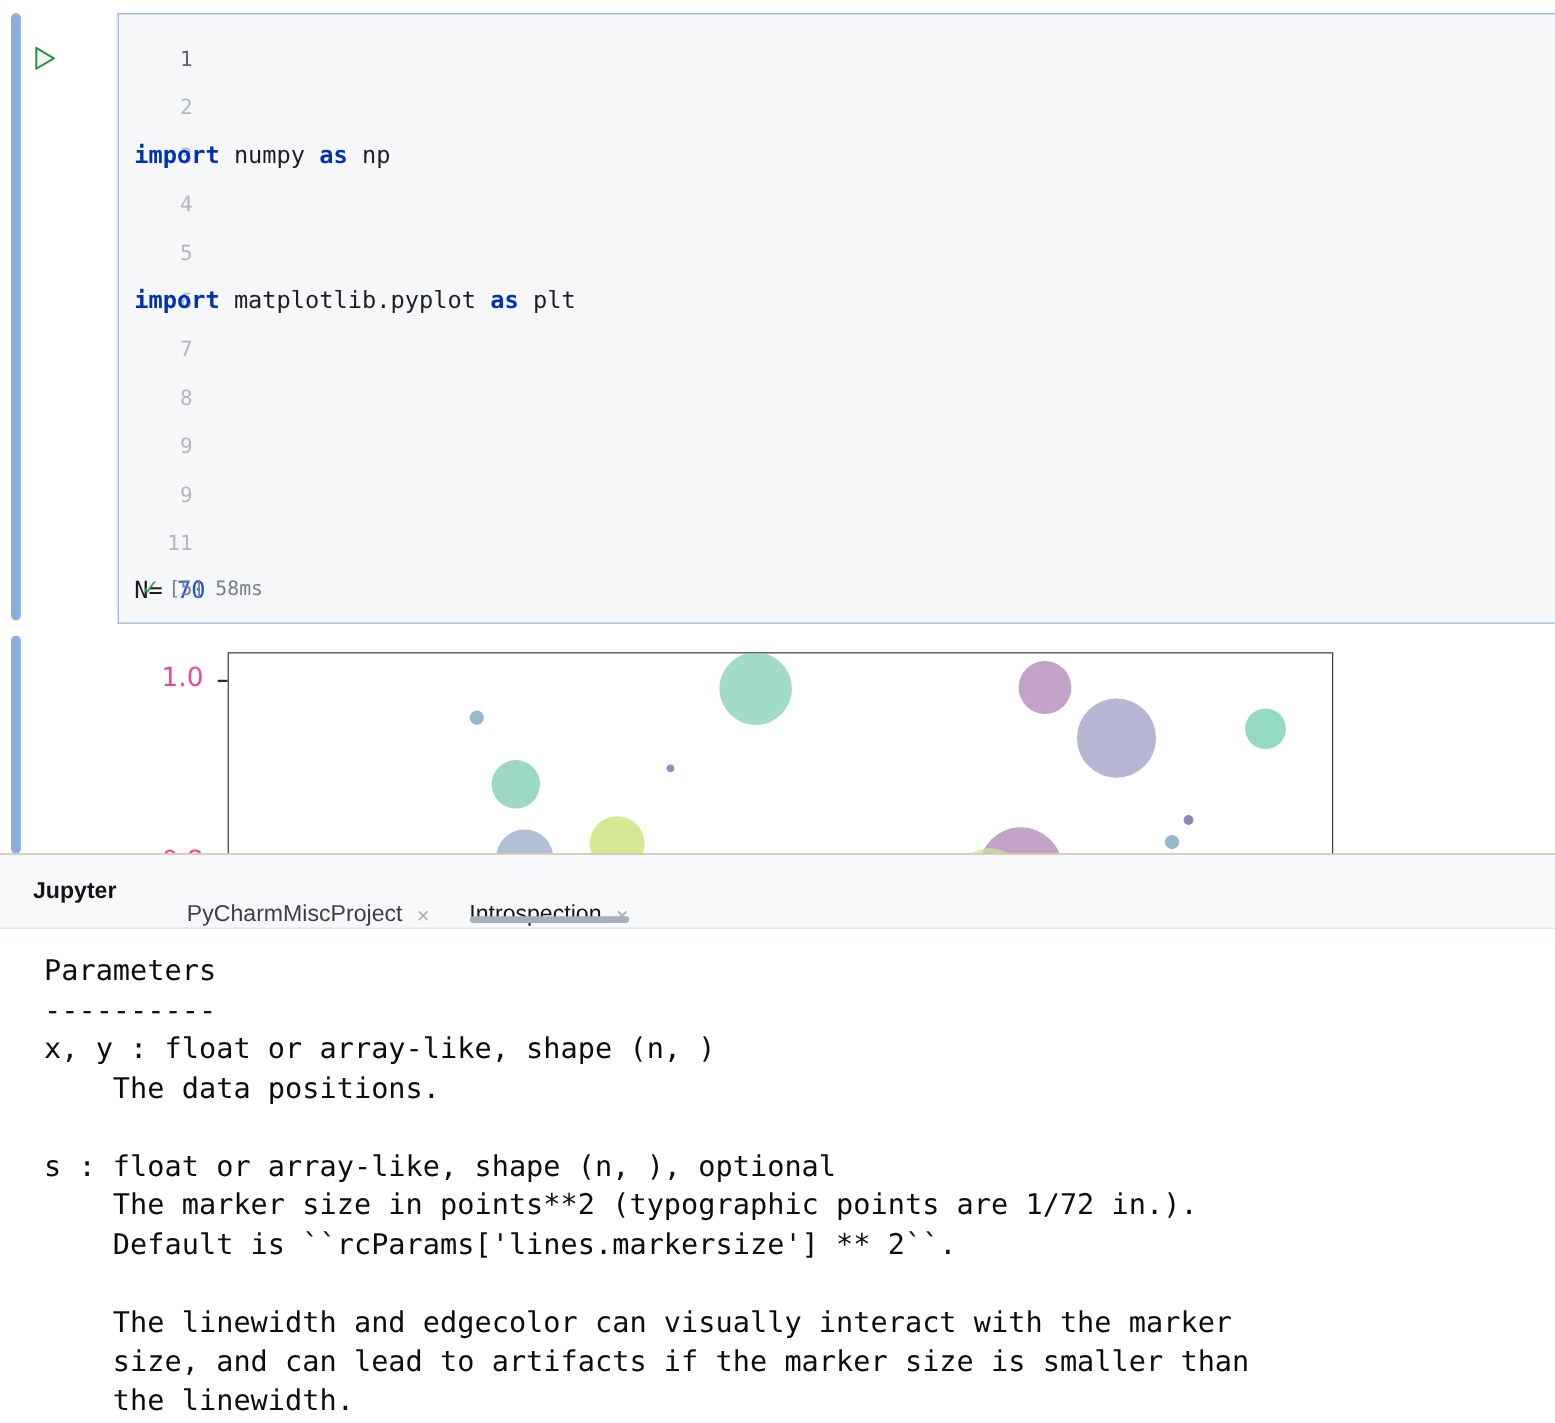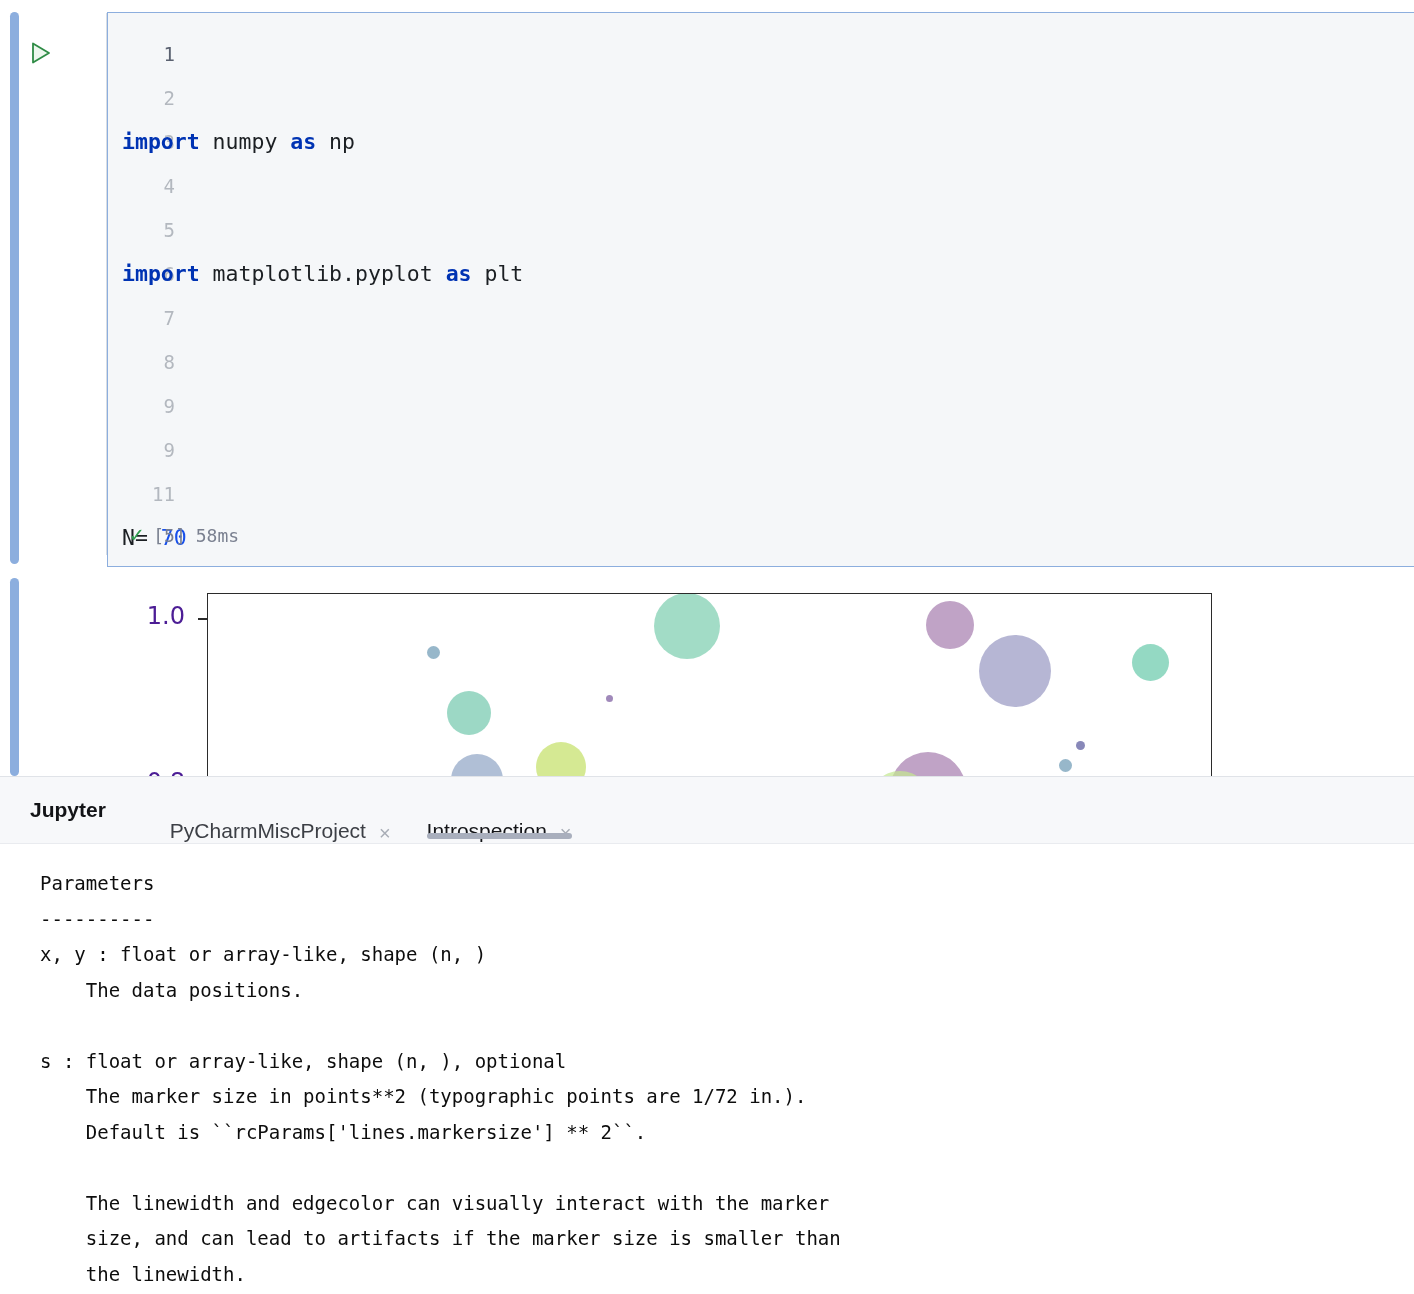--- a/index.html
+++ b/index.html
@@ -80,21 +80,21 @@
   }
   .plot-frame {
     position:absolute; left:100px; top:13px; width:1005px; height:210px;
     border:1.6px solid #2b2b2b;
     background:#ffffff;
     overflow:hidden;
   }
   .tick-label {
     position:absolute;
     font-family:"DejaVu Sans","Liberation Sans",sans-serif;
-    font-size:24px; color:#4c1d95;
+    font-size:24px; color:#ec4899;
     text-align:right; width:70px;
   }
   .tick-mark {
     position:absolute; width:9px; height:1.6px; background:#2b2b2b;
   }
   .dot { position:absolute; border-radius:50%; }
 
   
   .toolwindow {
     position:absolute; left:0; top:776px; width:1414px; height:518px;
@@ -131,21 +131,21 @@
   }
 
   .doc-body {
     position:absolute; left:0; top:67px; width:1414px; height:451px;
     background:#ffffff;
     padding:22px 0 0 40px;
     overflow:hidden;
   }
   .doc-text {
     font-family:"DejaVu Sans Mono","Liberation Mono",monospace;
-    font-size:19px; line-height:35.5px;
+    font-size:26px; line-height:35.5px;
     color:#0d0d0d;
     white-space:pre;
   }
 </style>
 </head>
 <body>
 
 <div id="root">
 
   <div class="editor-area">

